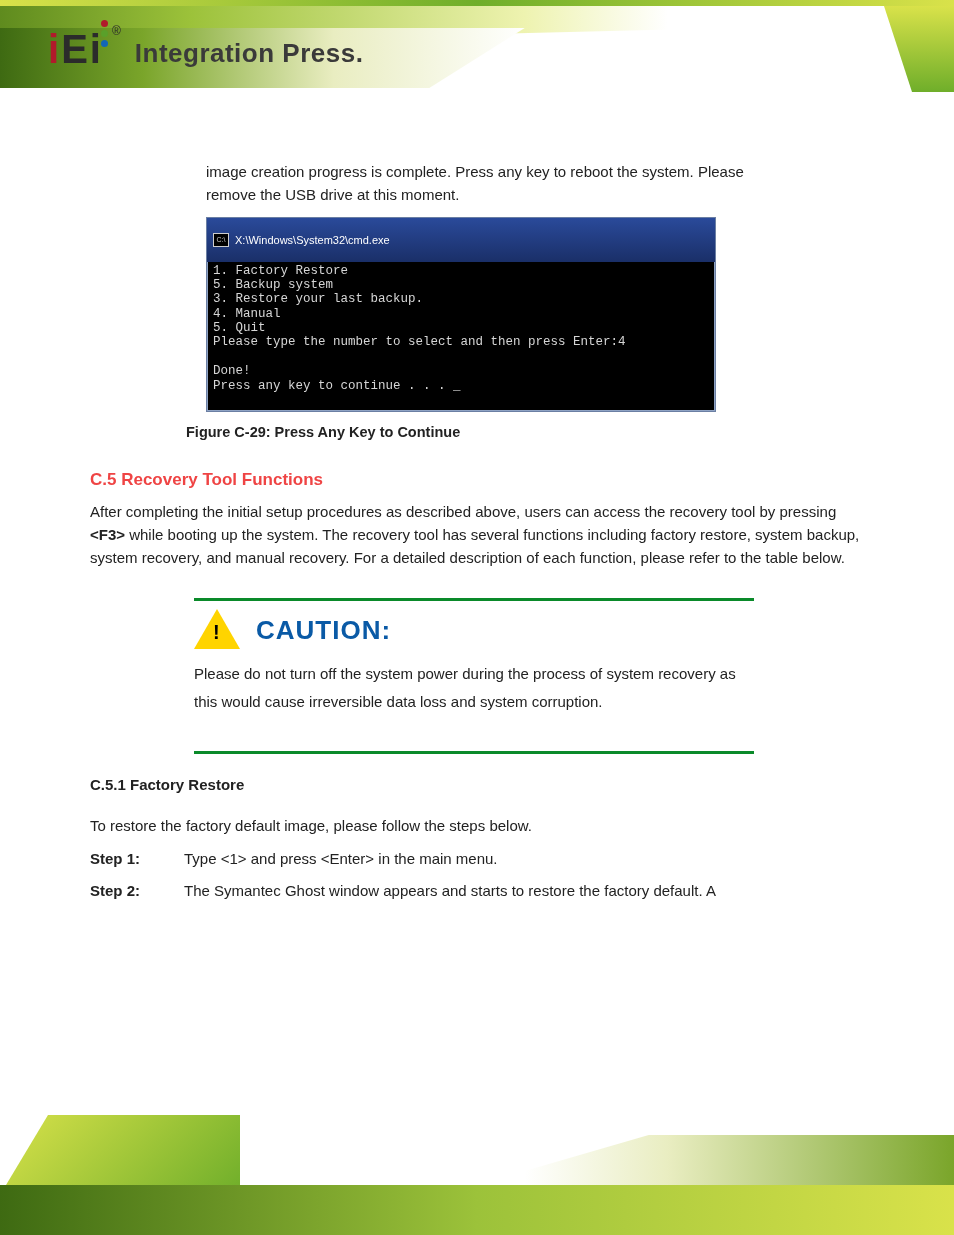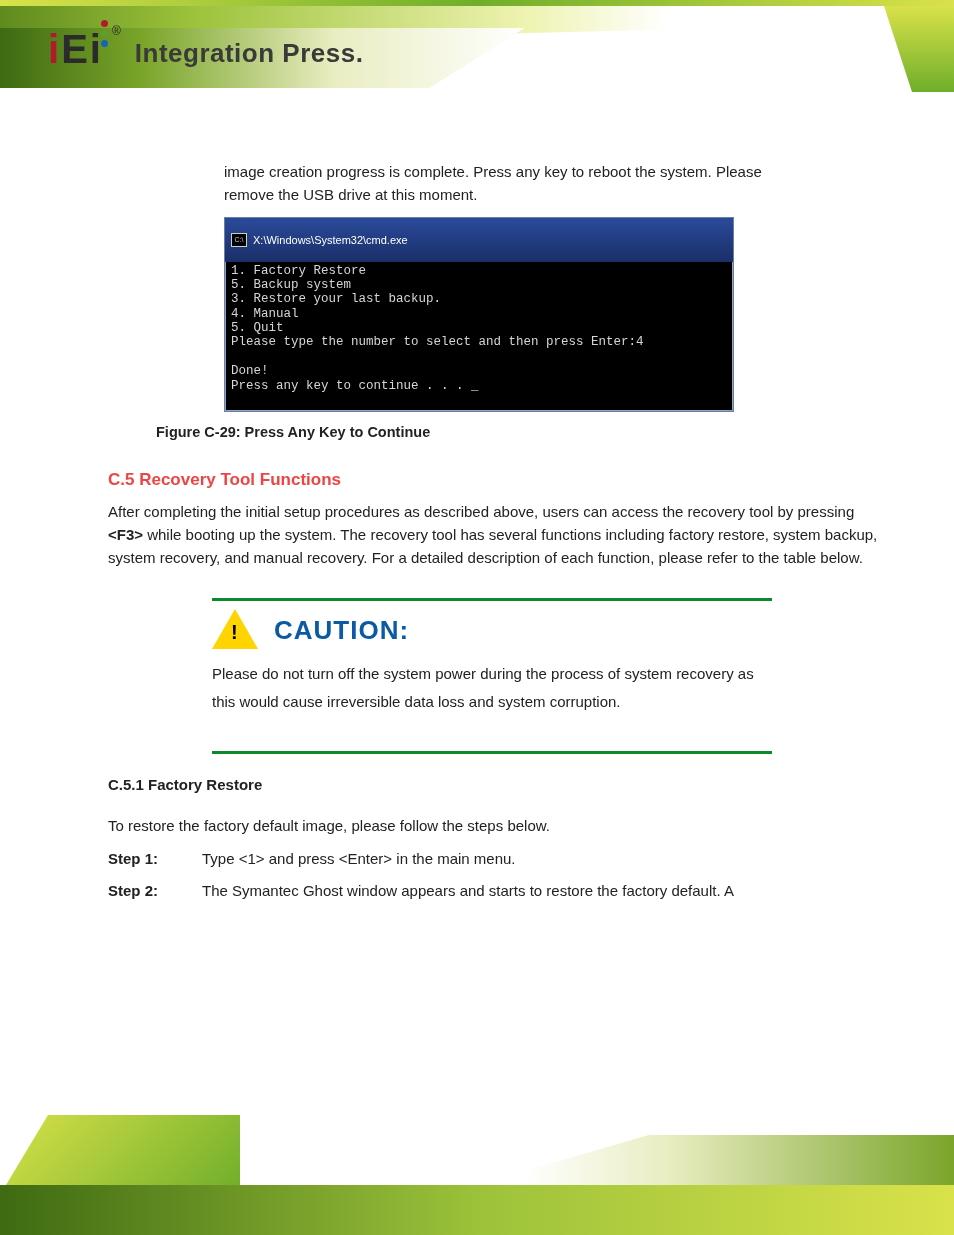--- a/index.html
+++ b/index.html
@@ -19,28 +19,28 @@
   .logo .mark .e{color:#2b2b2b}
   .logo .mark .i2{color:#2b2b2b}
   .logo .dots{display:flex;flex-direction:column;gap:3px;margin-left:-2px;margin-bottom:22px}
   .logo .dots span{width:7px;height:7px;border-radius:50%}
   .logo .dots .d1{background:#1266b8}
   .logo .dots .d2{background:#5aa02a}
   .logo .dots .d3{background:#b11a2b}
   .logo .reg{font-size:12px;color:#2b2b2b;align-self:flex-start;margin-top:4px;margin-left:-4px}
   .logo-text{font-family:'Arial',sans-serif;font-weight:700;font-size:26px;color:#3a3a3a;letter-spacing:.5px;margin-left:6px}
   
-  .content{position:absolute;top:150px;left:108px;width:770px}
+  .content{position:absolute;top:150px;left:90px;width:770px}
   .body-text{font-size:15px;line-height:1.55;color:#222;margin:10px 0}
   
   .cmd-window{margin:6px 0 12px 116px;width:508px;border:1px solid #6b7fa3;background:#000;box-shadow:0 0 0 1px #8fa3c4 inset}
   .cmd-title{height:20px;background:linear-gradient(#2a4a9a,#1a2f68);display:flex;align-items:center;gap:6px;padding:12px 6px;color:#fff;font-size:11px;font-family:Tahoma,Arial,sans-serif}
   .cmd-title .ico{width:14px;height:12px;background:#000;border:1px solid #ccc;display:flex;align-items:center;justify-content:center;color:#ccc;font-size:7px}
   .cmd-body{padding:2px 6px 18px;color:#d6d6d6;font-family:"Courier New",monospace;font-size:12.5px;line-height:1.15;white-space:pre}
-  .caption{font-size:14.5px;font-weight:700;margin:12px 0 24px 48px}
+  .caption{font-size:14.5px;font-weight:700;margin:12px 0 24px 96px}
   .section-head{font-size:17px;font-weight:700;color:#ef4444;margin:30px 0 8px}
   .subsection-head{font-size:15px;font-weight:700;margin:22px 0 21px}
   .callout{margin:28px 0 18px 104px;width:560px;border-top:3px solid #0a8a2a;border-bottom:3px solid #0a8a2a;padding:14px 0 34px}
   .callout-row{display:flex;align-items:flex-start;gap:16px}
   .warn-icon{width:46px;height:40px;flex:0 0 46px;margin-top:-6px}
   .warn-tri{width:0;height:0;border-left:23px solid transparent;border-right:23px solid transparent;border-bottom:40px solid #ffd400;position:relative}
   .warn-tri::before{content:"";position:absolute;left:-23px;top:0;width:0;height:0;border-left:23px solid transparent;border-right:23px solid transparent;border-bottom:40px solid #b59100;z-index:-1;transform:translate(1px,1px)}
   .warn-tri::after{content:"!";position:absolute;left:-4px;top:12px;font-size:20px;font-weight:900;color:#000}
   .callout-title{font-size:26px;font-weight:700;color:#0a5aa6;letter-spacing:1px;margin:0 0 14px}
   .callout-body{margin-left:0;font-size:15px;line-height:1.9}

